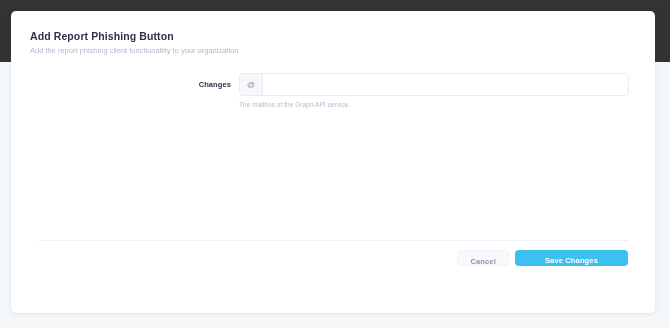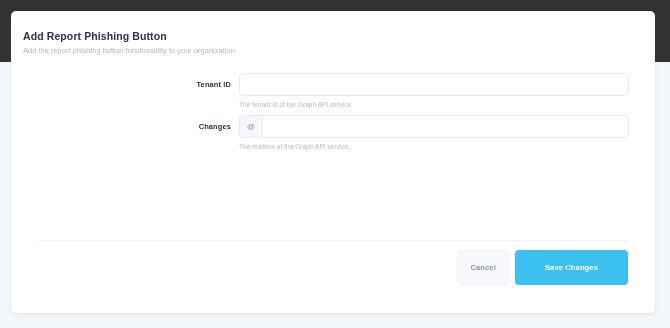--- a/index.html
+++ b/index.html
@@ -43,21 +43,21 @@
     height: 302px;
     background: #ffffff;
     border-radius: 5px;
     box-shadow: 0 1px 4px rgba(40, 48, 80, 0.10);
     box-sizing: border-box;
     overflow: hidden;
   }
 
   .card-header {
     position: absolute;
-    left: 12px;
+    left: 19px;
     top: 18px;
     right: 20px;
   }
   .card-title {
     font-size: 10.5px;
     font-weight: bold;
     color: #2e3150;
     letter-spacing: 0.1px;
     line-height: 14px;
     margin: 0;
@@ -166,21 +166,21 @@
     gap: 6px;
   }
 
   .btn {
     border: 0;
     border-radius: 4px;
     font-family: "Liberation Sans", sans-serif;
     font-size: 7.5px;
     font-weight: bold;
     letter-spacing: 0.15px;
-    height: 35px;
+    height: 16px;
     padding: 0 12px;
     cursor: pointer;
     line-height: 21px;
   }
   .btn-cancel {
     background: #f8f9fc;
     color: #8f94ab;
     border: 1px solid #f0f2f7;
   }
   .btn-save {
@@ -192,36 +192,27 @@
 </head>
 <body>
 
 <div class="topbar"></div>
 <div class="page-bg"></div>
 
 <div class="card">
 
   <div class="card-header">
     <div class="card-title">Add Report Phishing Button</div>
-    <div class="card-subtitle">Add the report phishing button functionallity to your organization</div>
+    <div class="card-subtitle">Add the report phishing client functionallity to your organization</div>
   </div>
 
   <div class="form">
 
 
 
-    <div class="form-row">
-      <div class="field-label">Tenant ID</div>
-      <div class="field-col">
-        <div class="input-box">
-          <input class="input-field" type="text" placeholder="" style="">
-        </div>
-        <div class="field-help">The tenant id of the Graph API service.</div>
-      </div>
-    </div>
 
     <div class="form-row">
       <div class="field-label">Changes</div>
       <div class="field-col">
         <div class="input-box">
           <span class="input-addon">@</span>
           <input class="input-field" type="text" placeholder="" style="">
         </div>
         <div class="field-help">The mailbox of the Graph API service.</div>
       </div>

